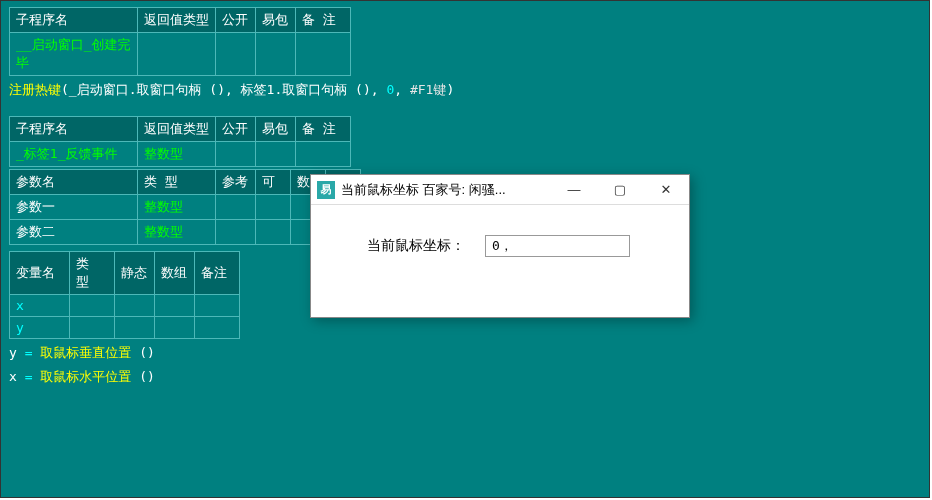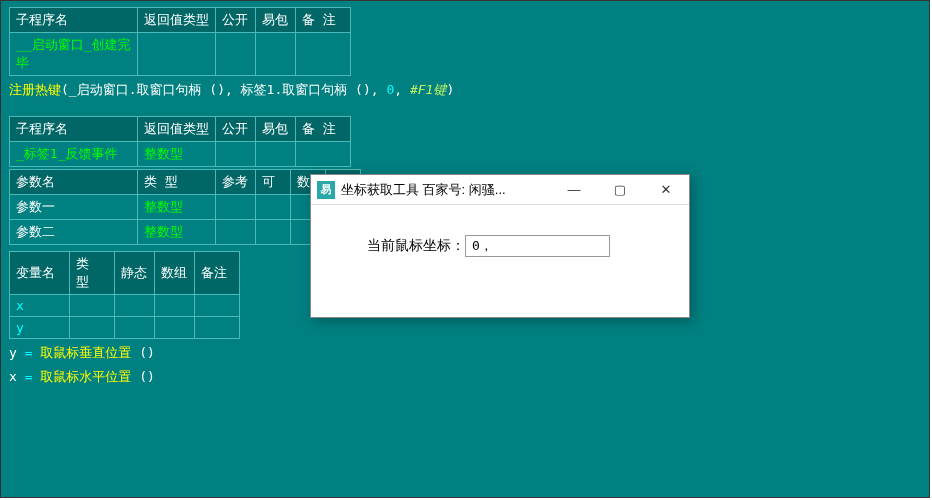--- a/index.html
+++ b/index.html
@@ -32,21 +32,21 @@
       color: #fff;
       font-weight: normal;
       text-align: left;
       height: 22px;
     }
     .header-row td { background: #006666; }
     .green-text { color: #00ff00; }
     .yellow-text { color: #ffff00; }
     .cyan-text { color: #00ffff; }
     .white-text { color: #fff; }
-    .red-text { color: #bef264; font-style: italic; }
+    .red-text { color: #e5e5e5; }
     .code-line {
       padding: 3px 0;
       font-size: 13px;
       color: #fff;
       white-space: nowrap;
     }
     .spacer { height: 14px; }
     .col-name { width: 128px; }
     .col-rettype { width: 78px; margin-left: 40px; }
     .col-public { width: 40px; }
@@ -98,20 +98,21 @@
       width: 46px; height: 30px;
       display: flex; align-items: center; justify-content: center;
       font-size: 13px;
       color: #333;
       cursor: pointer;
     }
     .dialog-body {
       padding: 30px 20px 60px 20px;
       display: flex;
       align-items: center;
+      gap: 20px;
     }
     .dlg-label {
       color: #000;
       font-size: 14px;
       margin-left: 36px;
     }
     .dlg-input {
       width: 145px;
       height: 22px;
       border: 1px solid #999;
@@ -233,21 +234,21 @@
     <span class="white-text">x</span><span class="cyan-text"> = </span><span class="yellow-text">取鼠标水平位置</span><span class="white-text"> ()</span>
   </div>
 
 </div>
 
 <div class="dialog">
   <div class="titlebar">
     <div class="app-icon">
       <span>易</span>
     </div>
-    <div class="title-text">坐标获取工具 百家号: 闲骚...</div>
+    <div class="title-text">当前鼠标坐标 百家号: 闲骚...</div>
     <div class="win-btn">—</div>
     <div class="win-btn">▢</div>
     <div class="win-btn win-close">✕</div>
   </div>
   <div class="dialog-body">
     <span class="dlg-label">当前鼠标坐标：</span>
     <input class="dlg-input" type="text" value="0，" style="">
   </div>
 </div>
 

